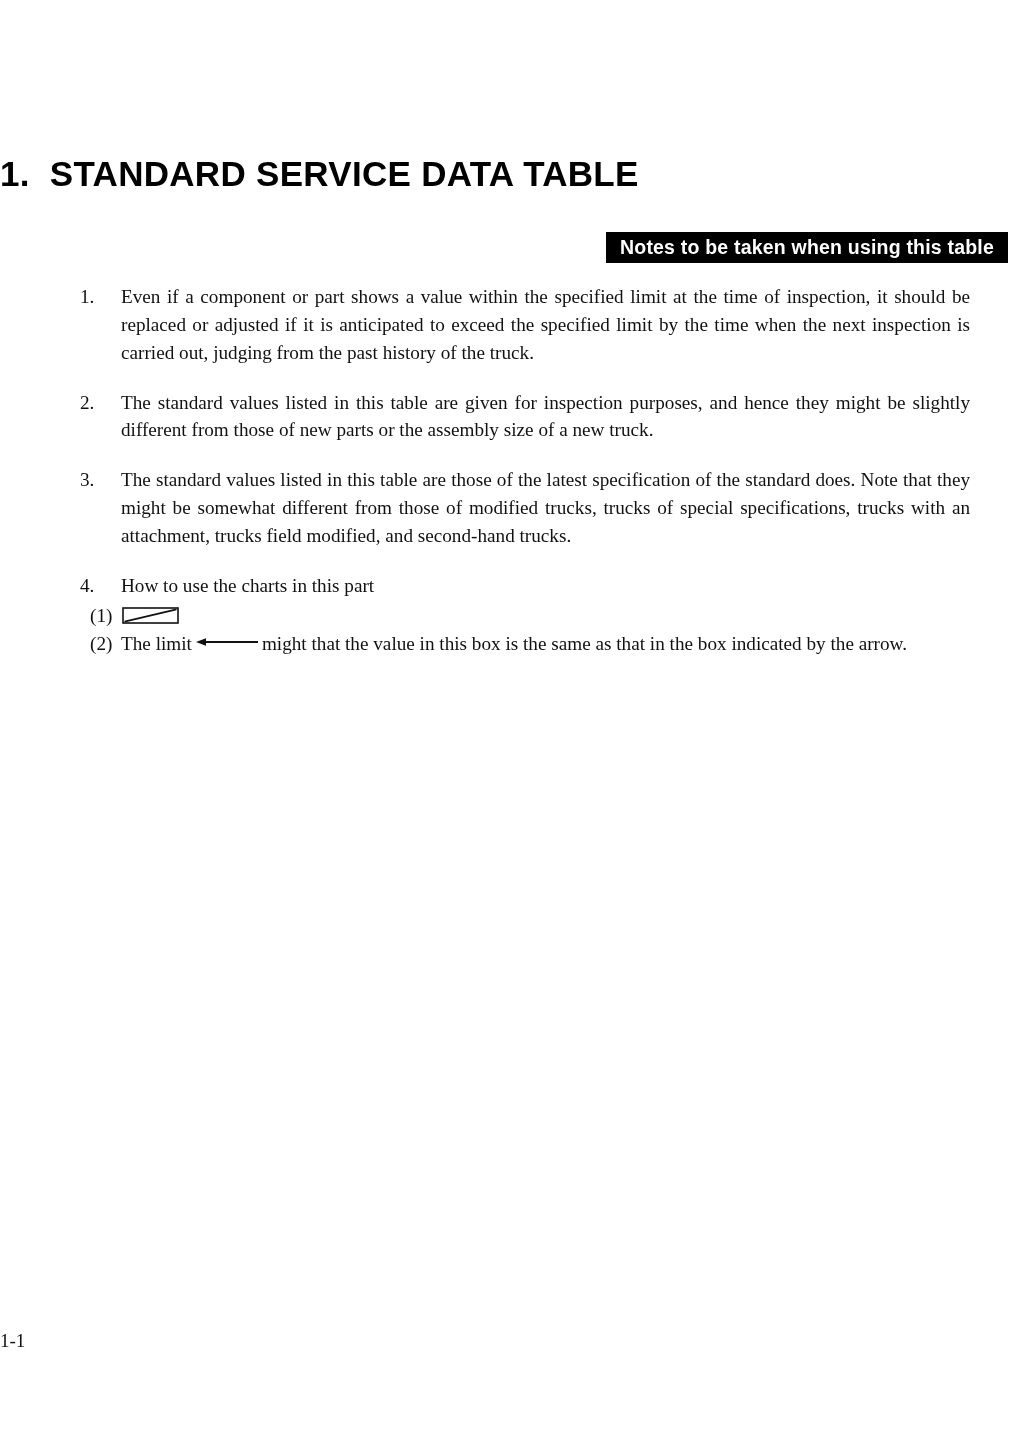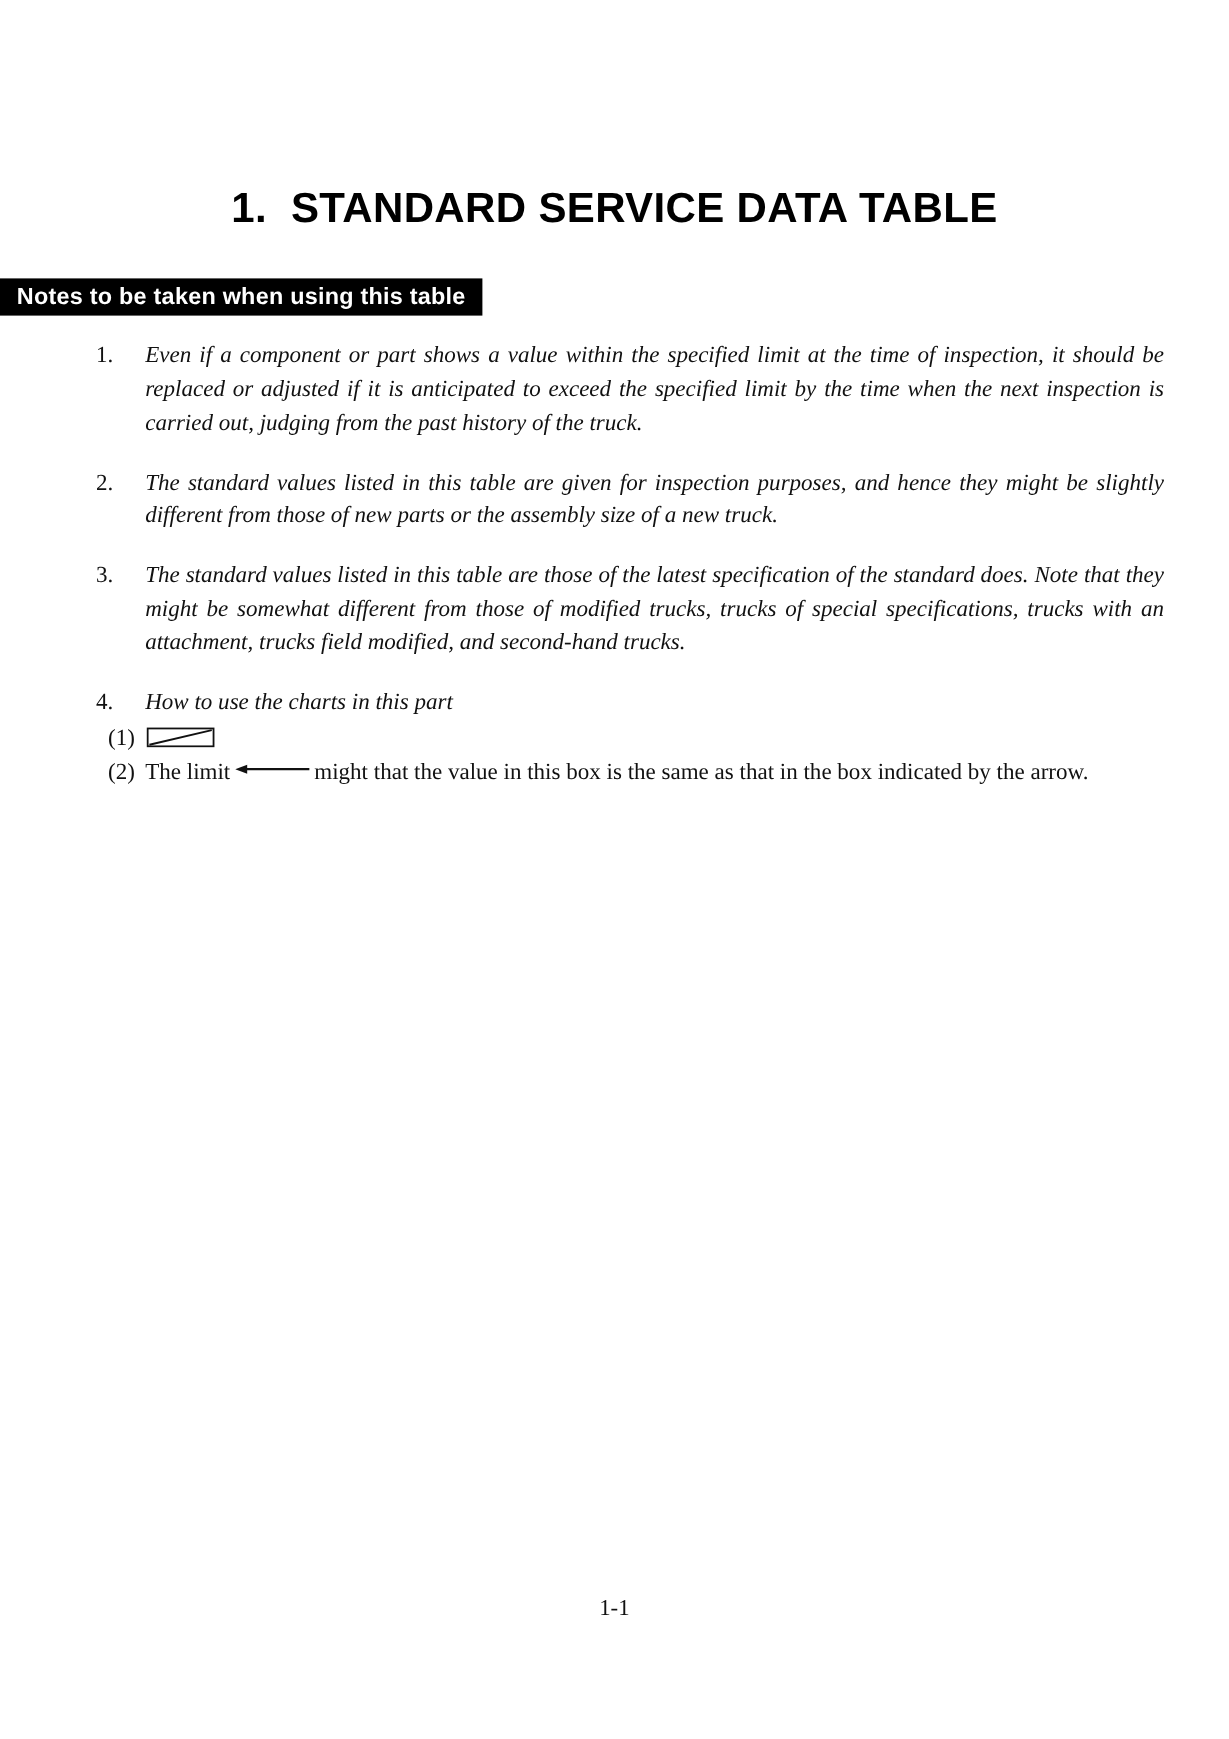--- a/index.html
+++ b/index.html
@@ -21,36 +21,36 @@
     inset: 0;
     background: #ffffff;
   }
 
   
   .page-title {
     position: absolute;
     left: 0;
     right: 0;
     top: 131px;
-    text-align: center;
+    text-align: left;
     font-family: "Liberation Sans", "DejaVu Sans", sans-serif;
     font-weight: bold;
     font-size: 35px;
     letter-spacing: 0.3px;
     color: #000000;
     white-space: pre;
   }
 
   
   .banner-wrap {
     position: absolute;
     left: 0;
-    right: 0;
+    right: 16px;
     top: 232px;
-    text-align: left;
+    text-align: right;
   }
   .banner {
     display: inline-block;
     background: #000000;
     color: #ffffff;
     font-family: "Liberation Sans", "DejaVu Sans", sans-serif;
     font-weight: bold;
     font-size: 19.5px;
     letter-spacing: 0.2px;
     padding: 5px 14px 6px 14px;
@@ -78,21 +78,21 @@
   .note:last-child { margin-bottom: 0; }
 
   .note-num {
     position: absolute;
     left: 0;
     top: 0;
     width: 30px;
     text-align: left;
     font-size: 19.2px;
   }
-  .note-body { display: block; font-style: italic; }
+  .note-body { display: block; }
 
   
   .note.no-justify .note-body,
   .note.no-justify { text-align: left; }
 
   
   .subitems {
     margin-top: 2px;
     margin-left: -31px;   
   }
@@ -132,21 +132,20 @@
     margin: 0 4px;
   }
   .left-arrow svg { display: block; }
 
   
   .footer {
     position: absolute;
     left: 0;
     right: 0;
     top: 1330px;
-    text-align: center;
     font-size: 19px;
     color: #111;
   }
 </style>
 </head>
 <body>
 
 <div class="page">
 
   <h1 class="page-title">1.  STANDARD SERVICE DATA TABLE</h1>

